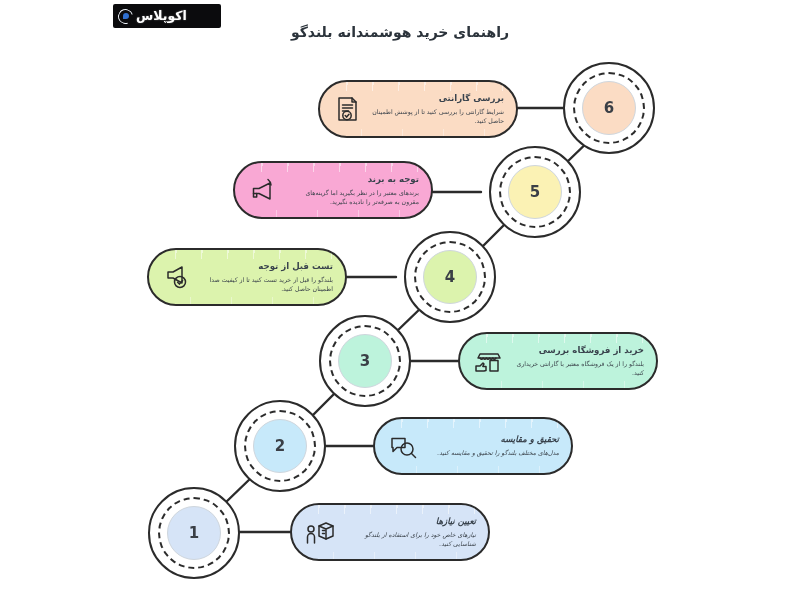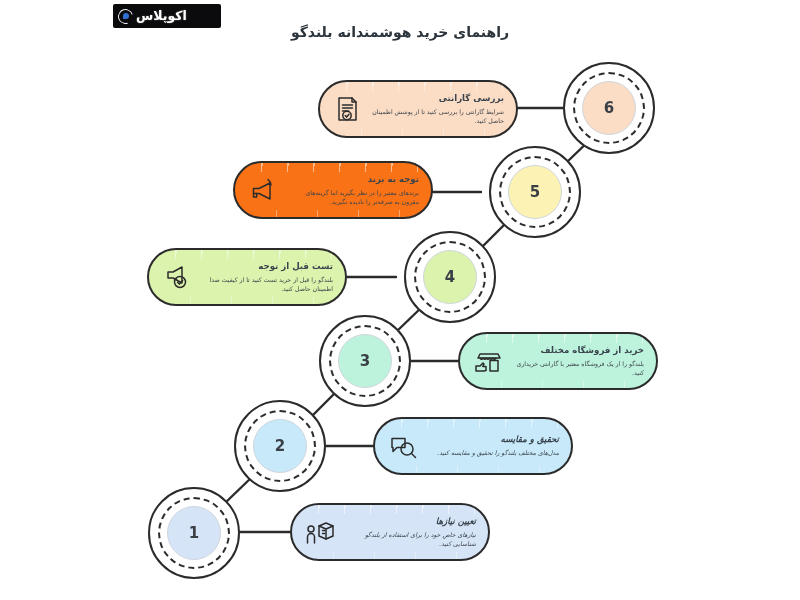--- a/index.html
+++ b/index.html
@@ -275,21 +275,21 @@
     <span class="streaks"></span>
     <span class="card-icon">
       <svg viewBox="0 0 32 32" fill="none" stroke="#2b2b2b" stroke-width="1.5" stroke-linejoin="round" stroke-linecap="round">
         <path d="M9 9h18l2 4H7z"></path>
         <path d="M9 13q1.6 2.4 3.2 0 1.6 2.4 3.2 0 1.6 2.4 3.2 0 1.6 2.4 3.2 0 1.6 2.4 3.2 0"></path>
         <path d="M19 15.5h8V26h-8z"></path>
         <path d="M5 26v-5h4l3-3 1 1-1.2 2.4H15v4.2L13 26z"></path>
       </svg>
     </span>
     <span class="card-text">
-      <span class="card-title" style="display:block">خرید از فروشگاه مختلف</span>
+      <span class="card-title" style="display:block">خرید از فروشگاه بررسی</span>
       <span class="card-desc" style="display:block">بلندگو را از یک فروشگاه معتبر با گارانتی خریداری کنید.</span>
     </span>
   </div>
 
   <div class="node" style="left:404px; top:231px;">
     <div class="outer"></div>
     <div class="dashed"></div>
     <div class="inner" style="background:#dcf3ad;">4</div>
   </div>
   <div class="card" style="left:147px; top:248px; background:#dcf3ad;">
@@ -305,21 +305,21 @@
       <span class="card-title" style="display:block">تست قبل از توجه</span>
       <span class="card-desc" style="display:block">بلندگو را قبل از خرید تست کنید تا از کیفیت صدا اطمینان حاصل کنید.</span>
     </span>
   </div>
 
   <div class="node" style="left:489px; top:146px;">
     <div class="outer"></div>
     <div class="dashed"></div>
     <div class="inner" style="background:#fbf2b4;">5</div>
   </div>
-  <div class="card" style="left:233px; top:161px; background:#f97316;">
+  <div class="card" style="left:233px; top:161px; background:#f9a8d4;">
     <span class="streaks"></span>
     <span class="card-icon">
       <svg viewBox="0 0 32 32" fill="none" stroke="#2b2b2b" stroke-width="1.5" stroke-linejoin="round" stroke-linecap="round">
         <path d="M24 9l-11 5.5H7.5v5H13L24 25z"></path>
         <path d="M7.5 19.5v3.5h3.2v-3.5"></path>
         <path d="M22 5.5q3 2.5 3 5.5"></path>
       </svg>
     </span>
     <span class="card-text">
       <span class="card-title" style="display:block">توجه به برند</span>

